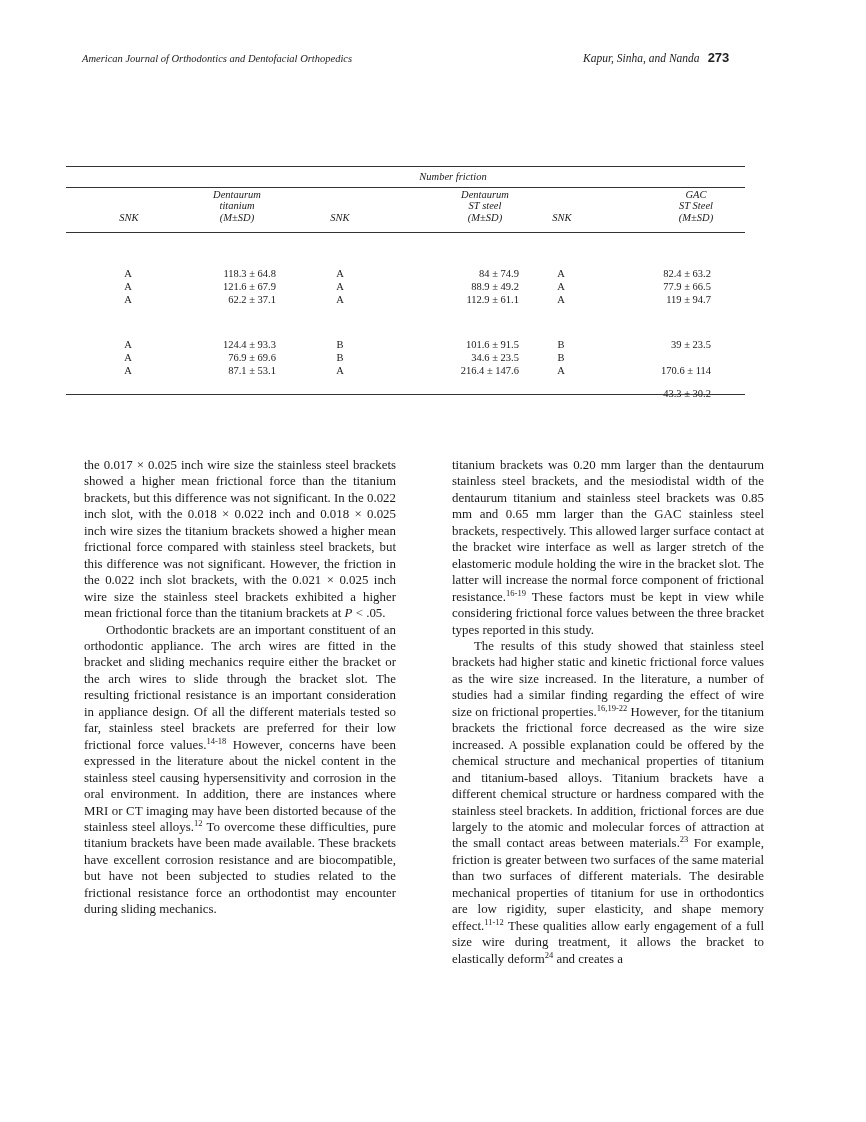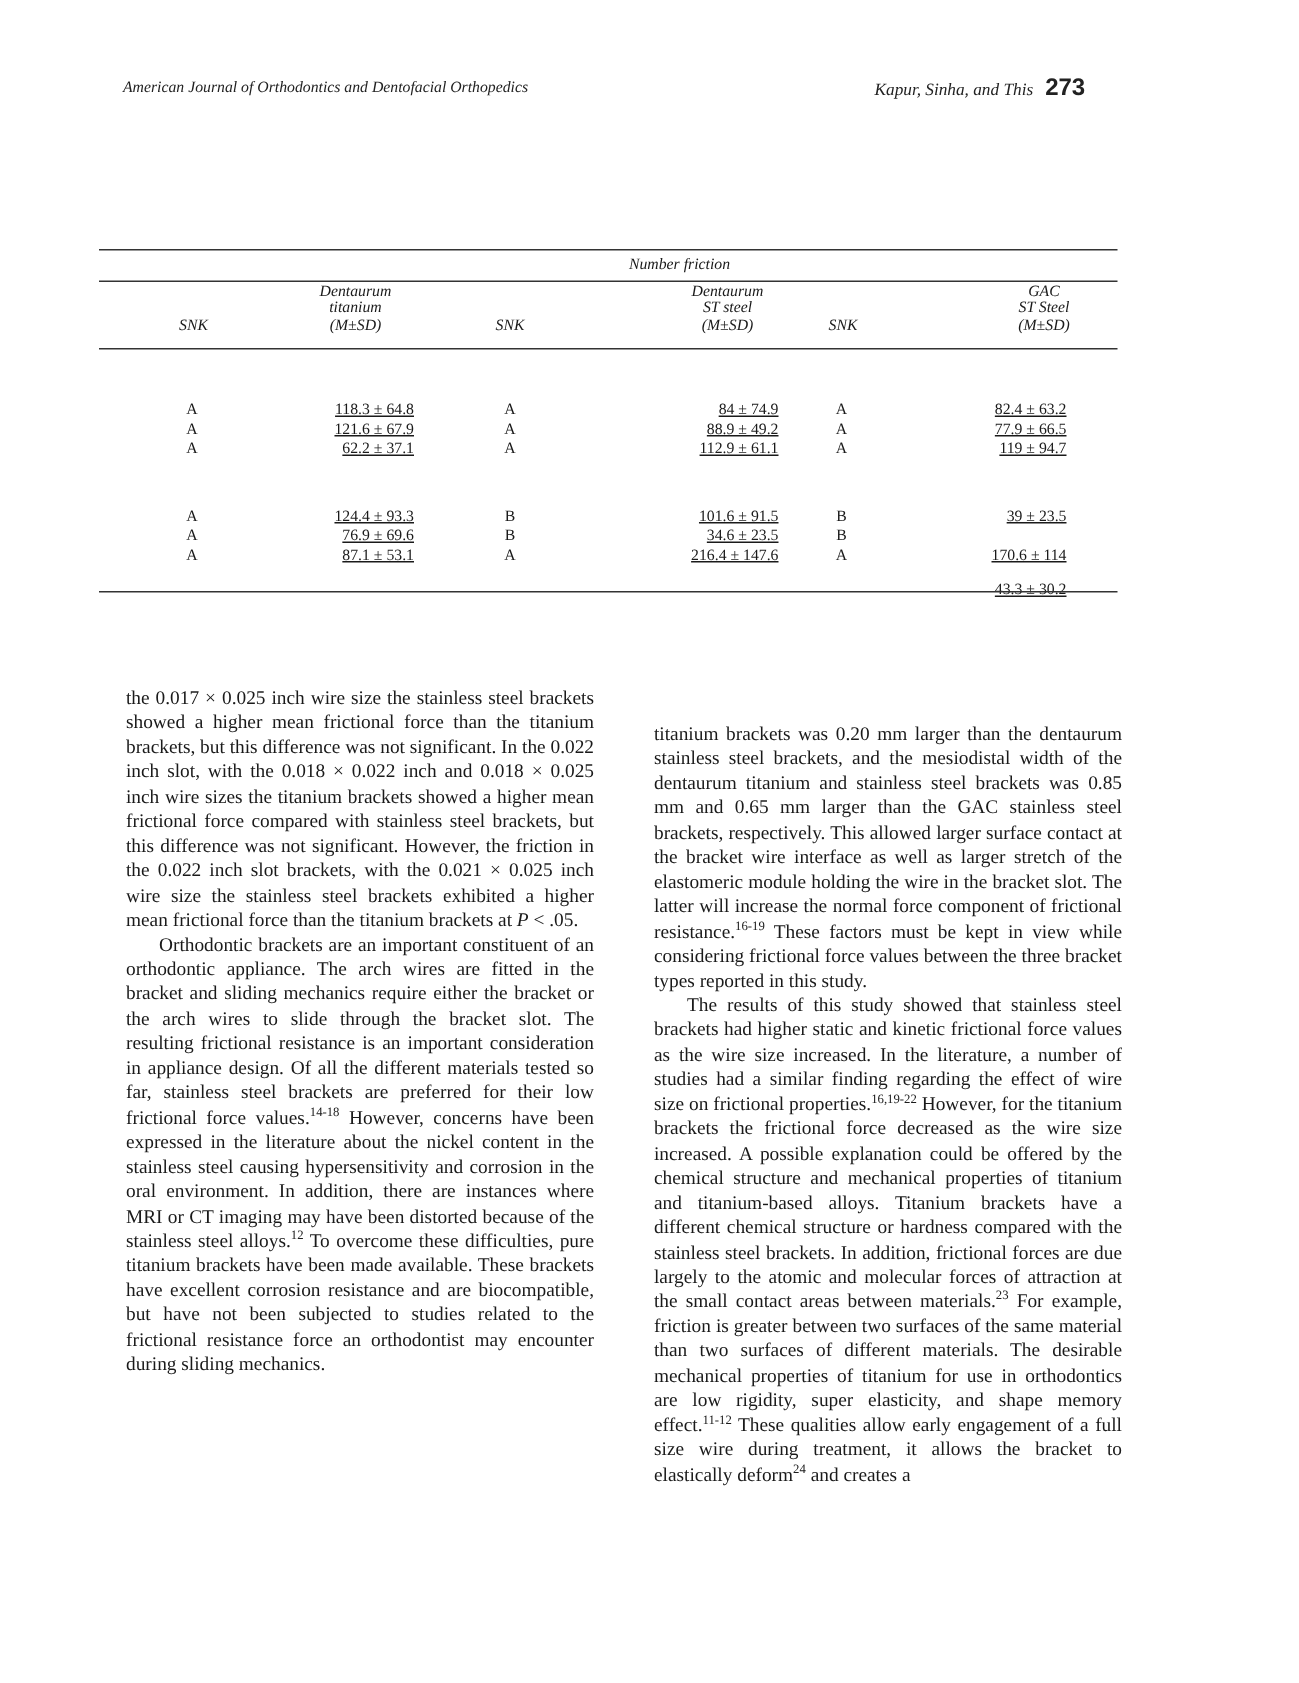--- a/index.html
+++ b/index.html
@@ -3,53 +3,53 @@
 <meta charset="utf-8">
 <style>
   html, body { margin: 0; padding: 0; background: #ffffff; }
   body { width: 866px; height: 1122px; position: relative; overflow: hidden;
          font-family: "Liberation Serif", serif; color: #1a1a1a; }
 
   .running-head { position: absolute; top: 51px; left: 82px; font-style: italic; font-size: 10.5px; line-height: 15px; color: #222; }
   .running-head .num { font-style: normal; }
   .running-right { position: absolute; top: 50px; left: 583px; font-size: 11.5px; color: #222; }
   .running-right .authors { font-style: italic; }
-  .running-right .page { font-family: "Liberation Sans", sans-serif; font-weight: bold; font-size: 16px; margin-left: 8px; }
+  .running-right .page { font-family: "Liberation Sans", sans-serif; font-weight: bold; font-size: 13px; margin-left: 8px; }
 
   .table-wrap { position: absolute; left: 66px; top: 166px; width: 679px; }
   .rule-top { height: 0; border-top: 1.3px solid #333; }
   .rule-mid { height: 0; border-top: 1.3px solid #333; }
   .rule-bot { height: 0; border-top: 1.3px solid #333; }
   .span-head { height: 20px; text-align: center; font-style: italic; font-size: 10.5px; line-height: 20px; padding-left: 95px; }
   .col-head { position: relative; height: 44px; font-style: italic; font-size: 10.5px; }
   .col-head .ch { position: absolute; bottom: 9px; text-align: center; line-height: 11.5px; margin-top: 16px; }
 
   .tbody { position: relative; height: 160px; font-size: 10.5px; }
   .tgroup { position: absolute; left: 0; width: 100%; }
   .trow { position: relative; height: 13px; line-height: 13px; }
   .cell { position: absolute; white-space: nowrap; }
   .snk { text-align: center; width: 20px; }
-  .val { text-align: right; text-decoration: underline; }
+  .val { text-align: right; }
 
   .col { position: absolute; top: 457px; width: 312px; font-size: 12.9px; line-height: 16.45px; text-align: justify; }
   .col-left { left: 84px; }
-  .col-right { left: 436px; margin-top: 24px; }
+  .col-right { left: 452px; }
   .col p { margin: 0; }
   .col p.indent { text-indent: 22px; }
   .col sup { font-size: 8.5px; line-height: 0; vertical-align: 5px; }
   .section-head { font-family: "Liberation Sans", sans-serif; font-weight: bold; font-size: 12px; margin: 14px 0 4px 0; letter-spacing: 0.2px; }
 </style>
 </head>
 <body>
 
 <div class="running-head">
   <div>American Journal of Orthodontics and Dentofacial Orthopedics</div>
 </div>
 <div class="running-right">
-  <span class="authors">Kapur, Sinha, and This</span><span class="page">273</span>
+  <span class="authors">Kapur, Sinha, and Nanda</span><span class="page">273</span>
 </div>
 
 <div class="table-wrap">
   <div class="rule-top"></div>
   <div class="span-head">Number friction</div>
   <div class="rule-mid"></div>
   <div class="col-head">
     <div class="ch" style="left:48px;width:30px;">SNK</div>
     <div class="ch" style="left:126px;width:90px;">
       <div>Dentaurum</div>

